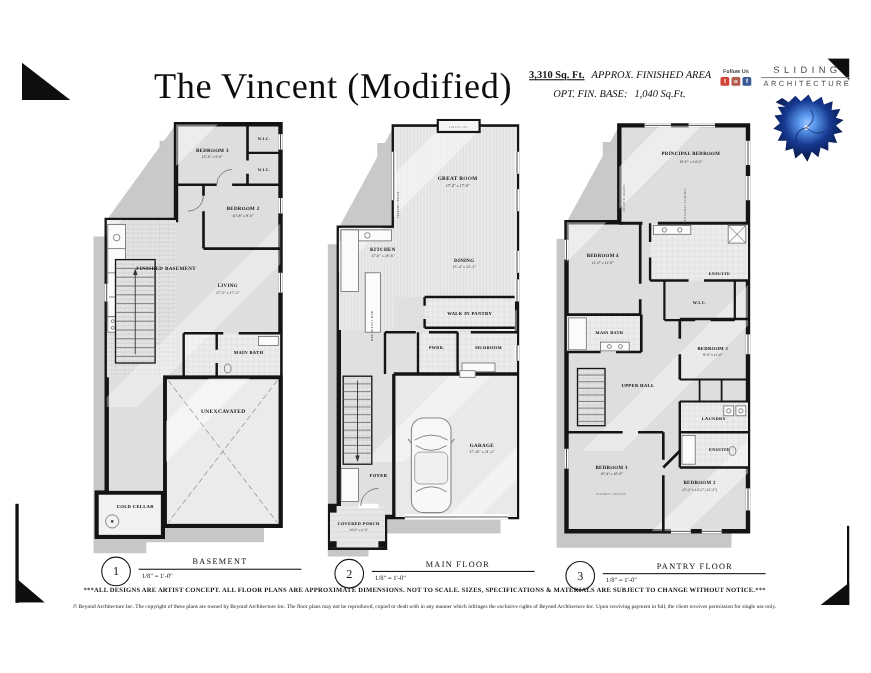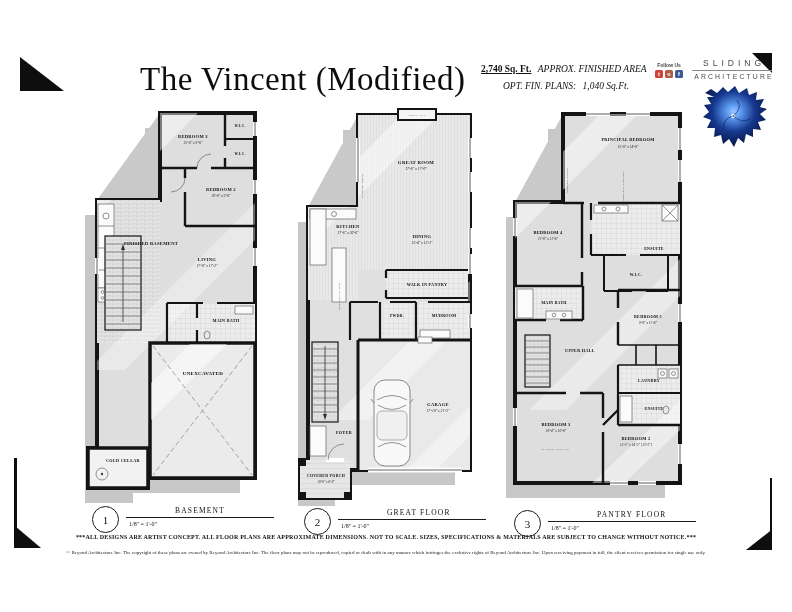--- a/index.html
+++ b/index.html
@@ -63,25 +63,25 @@
   <div class="corner tri-tr"></div>
   <div class="corner bar-tr"></div>
   <div class="corner tri-bl"></div>
   <div class="corner bar-bl"></div>
   <div class="corner tri-br"></div>
   <div class="corner bar-br"></div>
 
   <div class="title">The Vincent (Modified)</div>
   <div class="areas">
     <div class="l1">
-      <span class="val">2,740 Sq. Ft.</span>
+      <span class="val">3,310 Sq. Ft.</span>
       <span class="lbl">APPROX. FINISHED AREA</span>
     </div>
     <div class="l2">
-      <span class="lbl">OPT. FIN. PLANS:</span>
+      <span class="lbl">OPT. FIN. BASE:</span>
       <span class="val">1,040 Sq.Ft.</span>
     </div>
   </div>
 
   <div class="follow">
     <div class="fu">Follow Us</div>
     <div class="icons">
       <span class="ic-t">t</span>
       <span class="ic-i">o</span>
       <span class="ic-f">f</span>
@@ -407,21 +407,21 @@
     <div class="cap-circle">1</div>
     <div>
       <div class="cap-name">BASEMENT</div>
       <div class="cap-rule"></div>
       <div class="cap-scale">1/8" = 1'-0"</div>
     </div>
   </div>
   <div class="cap" style="left:304px;top:508px;">
     <div class="cap-circle">2</div>
     <div>
-      <div class="cap-name">GREAT FLOOR</div>
+      <div class="cap-name">MAIN FLOOR</div>
       <div class="cap-rule"></div>
       <div class="cap-scale">1/8" = 1'-0"</div>
     </div>
   </div>
   <div class="cap" style="left:514px;top:510px;">
     <div class="cap-circle">3</div>
     <div>
       <div class="cap-name">PANTRY FLOOR</div>
       <div class="cap-rule"></div>
       <div class="cap-scale">1/8" = 1'-0"</div>

